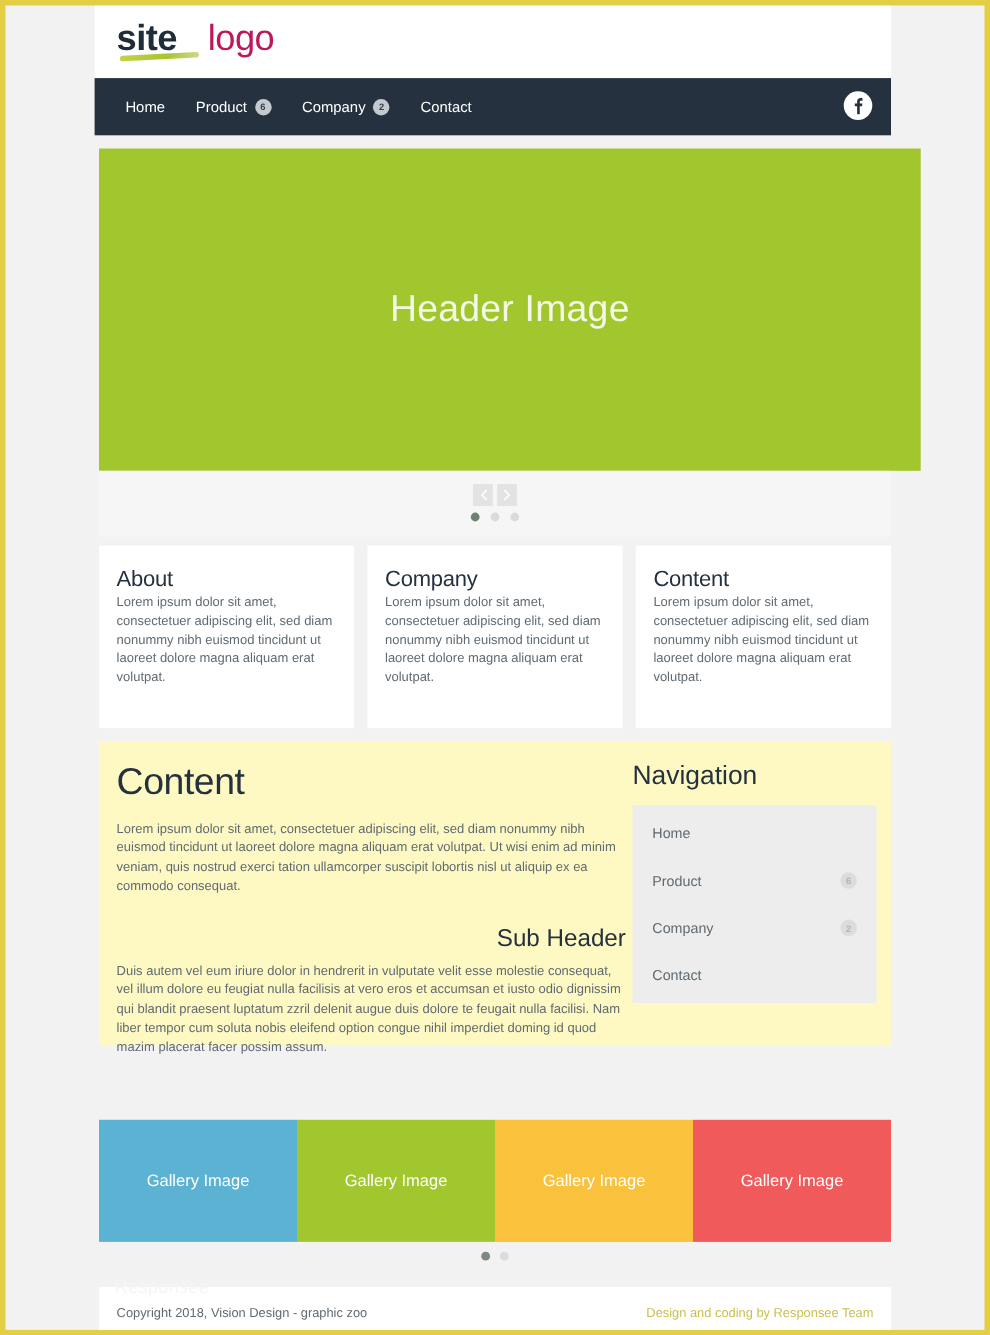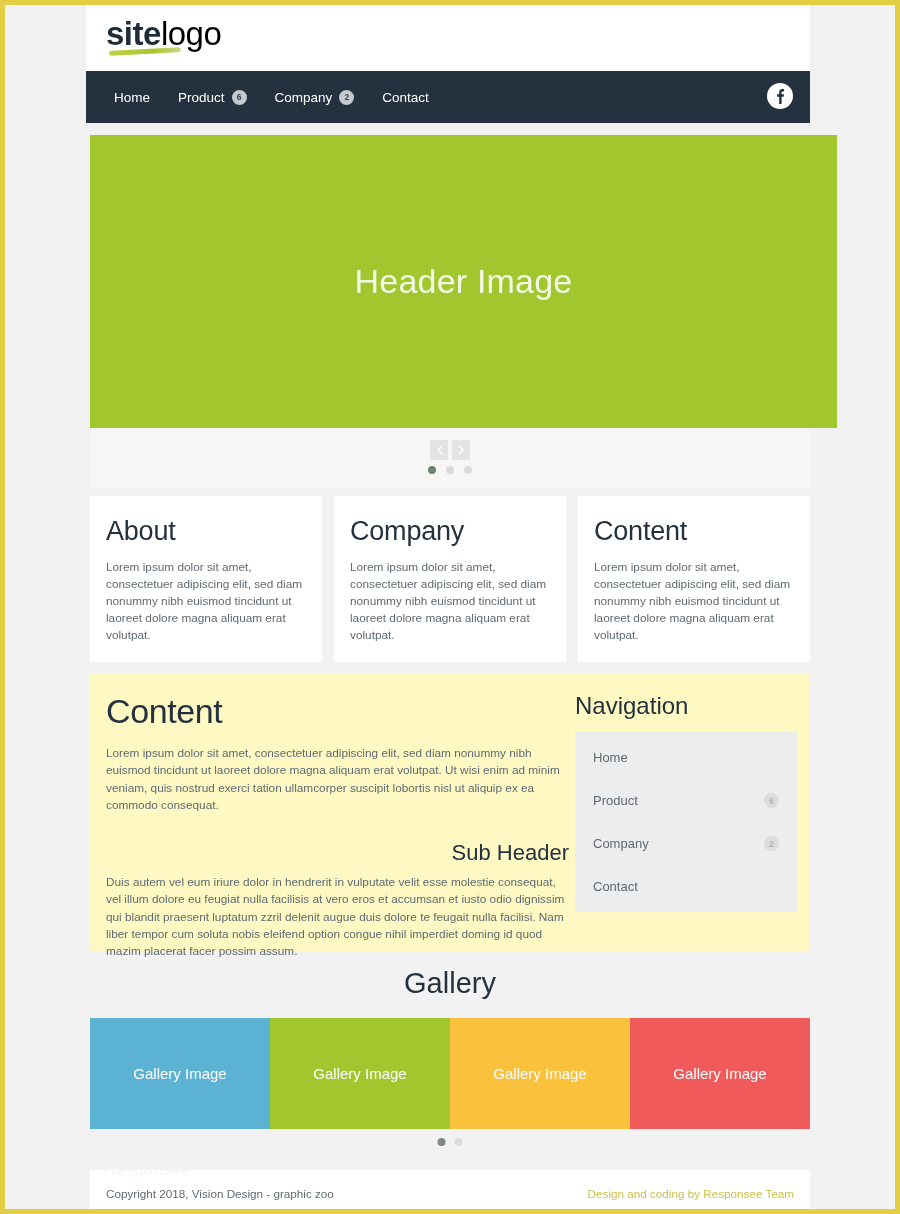--- a/index.html
+++ b/index.html
@@ -21,21 +21,21 @@
   .logo-bar {
     position: absolute; left: 81px; top: 0;
     width: 724px; height: 66px;
     background: #FFFFFF;
   }
   .logo {
     position: absolute; left: 20px; top: 9px;
     font-size: 33px; line-height: 40px; letter-spacing: -0.5px;
   }
   .logo .lg-a { color: #1F2D3A; font-weight: bold; }
-  .logo .lg-b { color: #000000; font-weight: normal; }
+  .logo .lg-b { color: #be185d; font-weight: normal; margin-left: 28px; }
   .logo-swoosh {
     position: absolute; left: 23px; top: 44px;
     width: 72px; height: 5px;
     background: linear-gradient(100deg, #C3D24A 0%, #A9C42E 60%, #CFD98F 100%);
     border-radius: 3px;
     transform: rotate(-3deg);
   }
 
   
   .topnav {
@@ -92,22 +92,22 @@
   .dots { position: absolute; left: 50%; top: 38px; transform: translateX(-50%); display: flex; gap: 10px; }
   .dot { width: 8px; height: 8px; border-radius: 50%; background: #DADADA; cursor: pointer; }
   .dot.active { background: #6E8173; }
 
   
   .cards { position: absolute; left: 85px; top: 491px; width: 720px; height: 166px; display: flex; gap: 12px; }
   .card {
     flex: 1; background: #FFFFFF; padding: 20px 16px 0 16px;
   }
   .card h2 {
-    font-size: 27px; font-weight: 300; color: #24313E; letter-spacing: -0.2px;
-    margin-bottom: 12px;
+    font-size: 20px; font-weight: 300; color: #24313E; letter-spacing: -0.2px;
+    margin-bottom: 0;
   }
   .card p { font-size: 11.8px; line-height: 17px; color: #5F6A72; }
 
   
   .content-wrap {
     position: absolute; left: 85px; top: 669px;
     width: 720px; height: 277px;
     background: #fef9c3;
   }
   .content-col { position: absolute; left: 16px; top: 18px; width: 463px; }
@@ -269,21 +269,20 @@
           <span>Company</span>
           <span class="nav-item-badge">2</span>
         </div>
         <div class="nav-item">
           <span>Contact</span>
         </div>
       </div>
     </div>
   </div>
 
-  <div class="gallery-title">Gallery</div>
   <div class="gallery">
     <div class="g-tile" style="background:#5BB2D3">
       <span>Gallery Image</span>
     </div>
     <div class="g-tile" style="background:#A2C62E">
       <span>Gallery Image</span>
     </div>
     <div class="g-tile" style="background:#F9C13C">
       <span>Gallery Image</span>
     </div>

